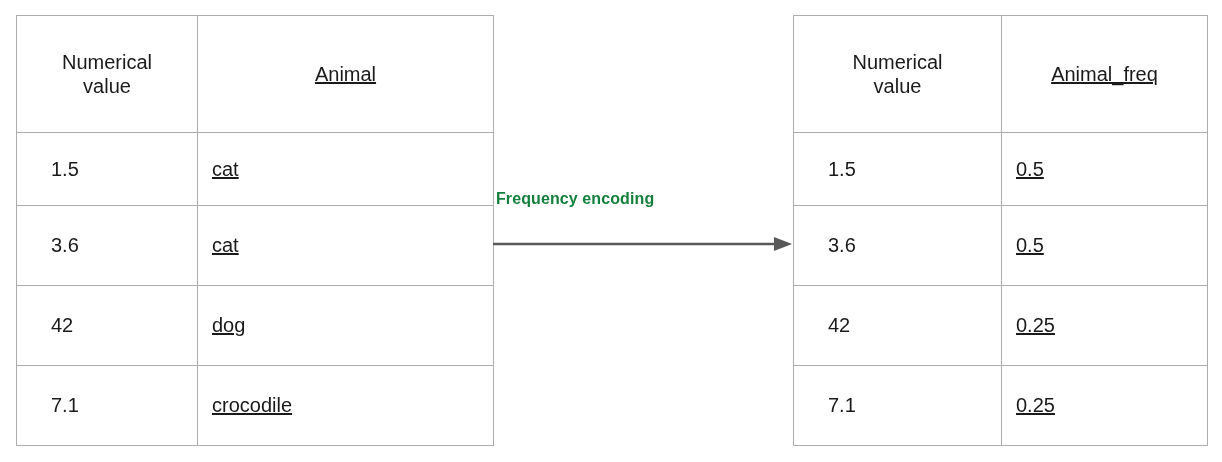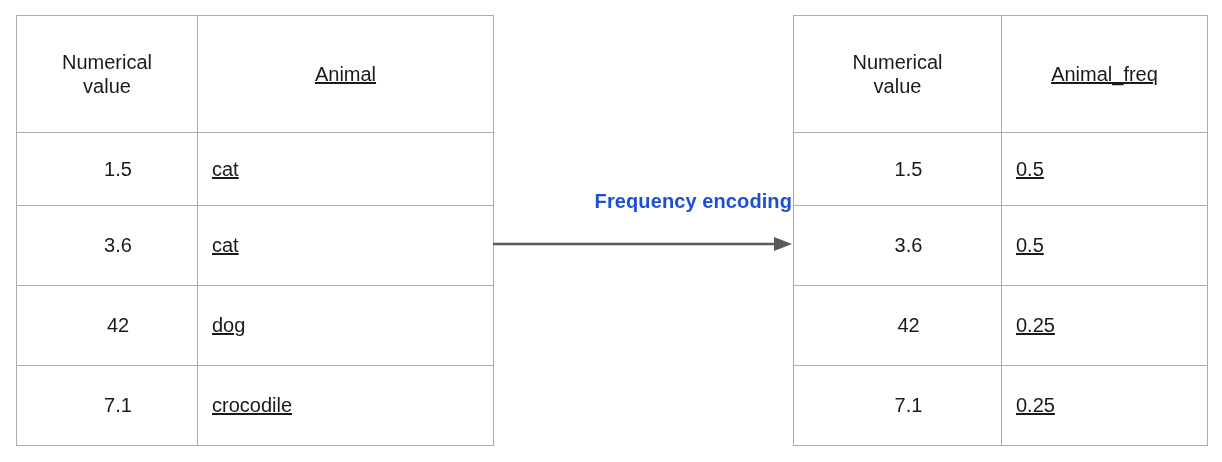--- a/index.html
+++ b/index.html
@@ -30,21 +30,20 @@
   .data-table td {
     border: 1px solid #acacac;
     font-size: 20px;
     color: #1a1a1a;
     line-height: 1.22;
     padding: 0 12px;
     vertical-align: middle;
     background: #ffffff;
   }
   .data-table td.col-num {
-    text-align: center;
     padding-left: 34px;
   }
   .data-table td.col-cat {
     text-align: left;
     padding-left: 14px;
     text-decoration: underline;
   }
   .data-table thead td,
   .data-table tr.header-row td {
     text-align: center;
@@ -81,24 +80,24 @@
     left: 492px;
     top: 190px;
     width: 302px;
     height: 76px;
   }
   #transform-label {
     position: absolute;
     left: 4px;
     top: 0px;
     width: 296px;
-    text-align: right;
-    font-size: 20px;
+    text-align: left;
+    font-size: 16px;
     font-weight: bold;
-    color: #1d4ed8;
+    color: #15803d;
     letter-spacing: 0.1px;
     white-space: nowrap;
   }
   #transform-arrow {
     position: absolute;
     left: 0px;
     top: 42px;
     width: 302px;
     height: 24px;
     display: block;

